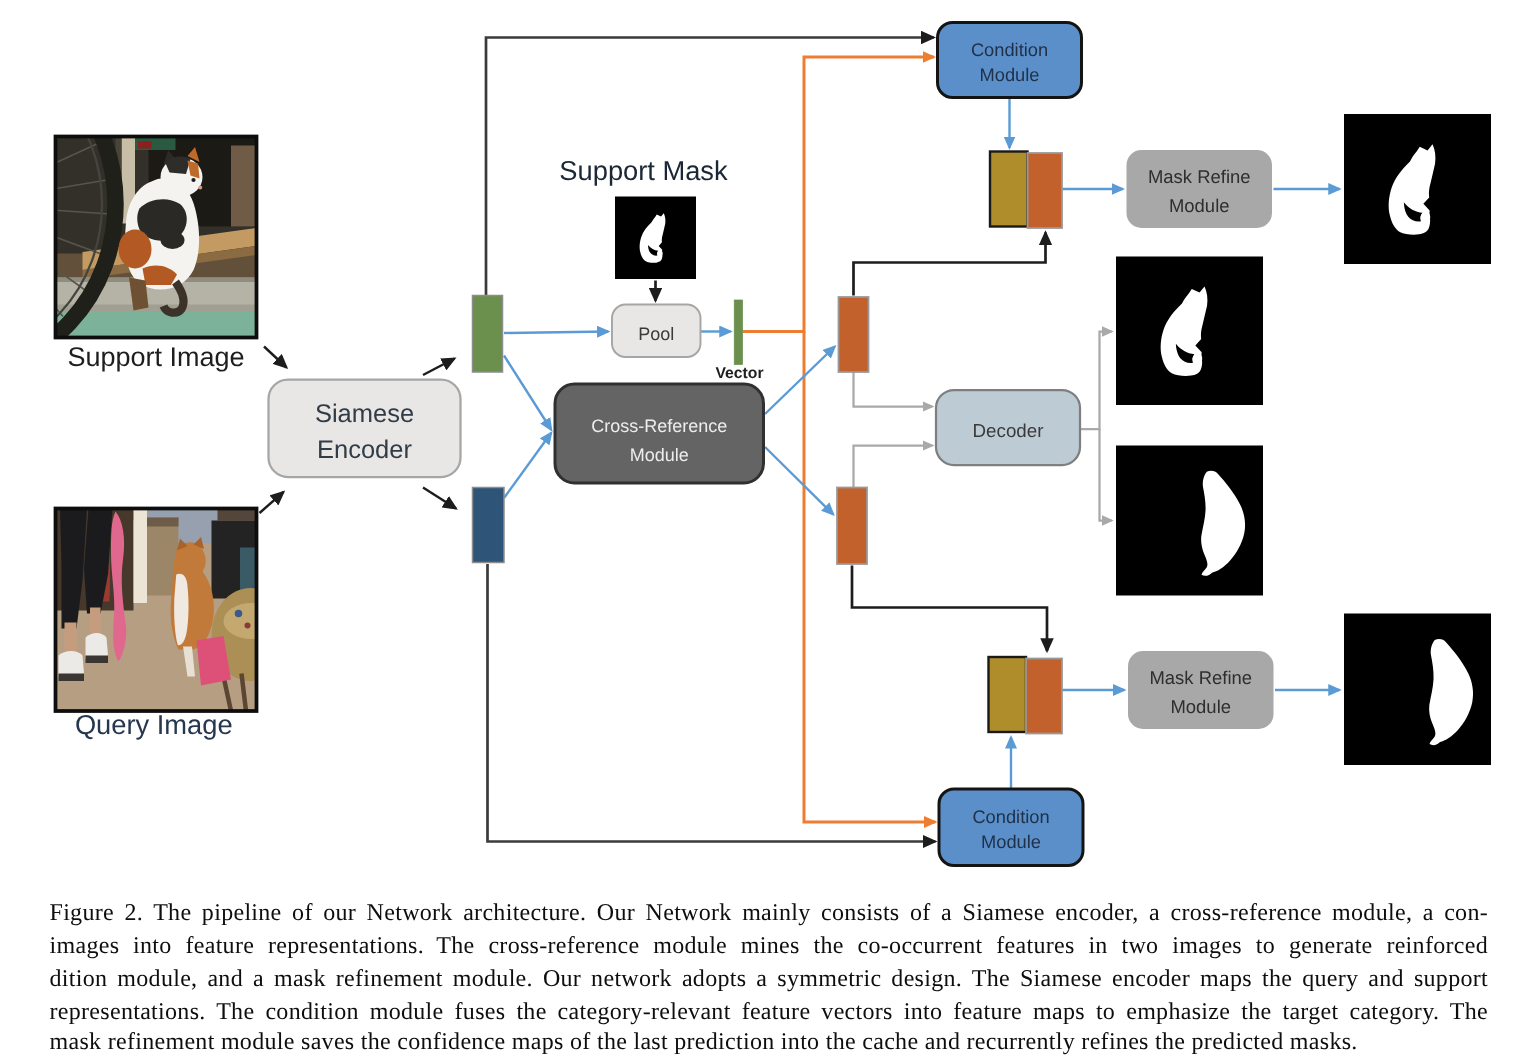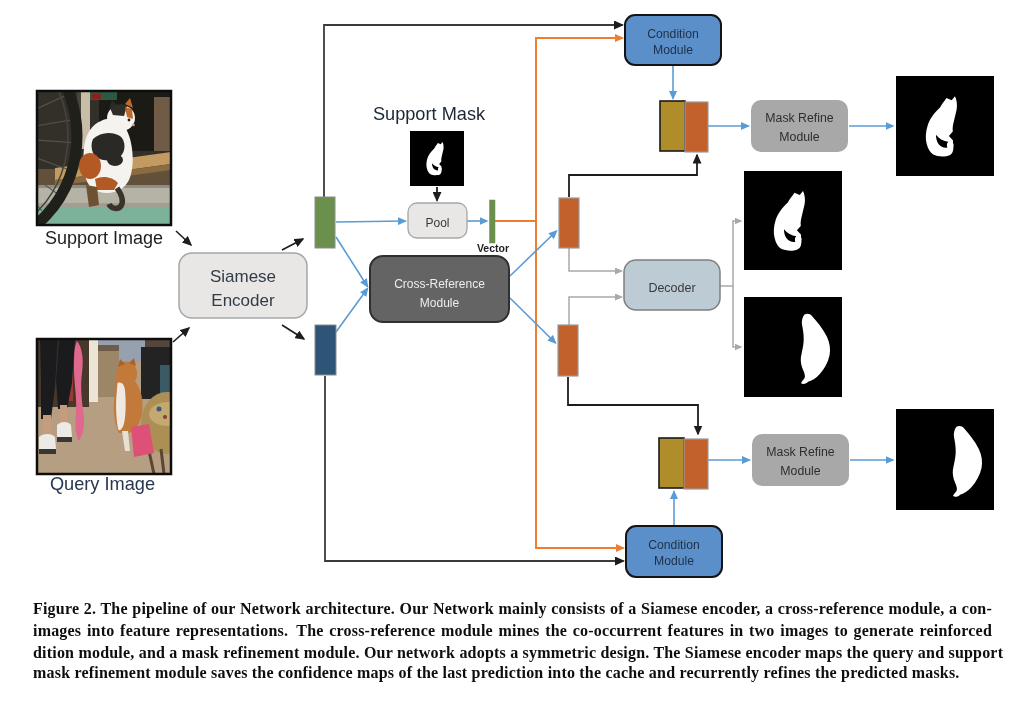--- a/index.html
+++ b/index.html
@@ -1,18 +1,18 @@
 <!DOCTYPE html>
 <html><head>
 <meta charset="utf-8">
 <style>
 html,body{margin:0;padding:0;background:#ffffff;}
 #page{position:relative;width:1024px;height:709px;background:#ffffff;overflow:hidden;font-family:"Liberation Sans",sans-serif;}
 #diagram{position:absolute;left:0;top:0;}
-#caption{position:absolute;left:33px;top:598px;width:959px;font-family:"Liberation Serif",serif;font-size:16px;letter-spacing:0.2px;color:#0e0e0e;font-weight:bold;}
+#caption{position:absolute;left:33px;top:598px;width:959px;font-family:"Liberation Serif",serif;font-size:16px;letter-spacing:0.2px;color:#0e0e0e;}
 #caption .l{text-align:justify;text-align-last:justify;line-height:22px;white-space:nowrap;}
 #caption .last{text-align:left;text-align-last:left;white-space:nowrap;}
 </style>
 </head>
 <body>
 <div id="page">
 <svg id="diagram" width="1024" height="600" viewBox="0 0 1024 600">
 <defs>
 <marker id="mblk" markerWidth="10" markerHeight="9" refX="8.5" refY="4.5" orient="auto" markerUnits="userSpaceOnUse">
           <path d="M0,0 L10,4.5 L0,9 z" fill="#1d1d1d"></path>
@@ -216,15 +216,16 @@
 <path d="M 85,92 L 88,112 L 93,112 L 91,92 Z" fill="#e8e0d4"></path>
 <path d="M 94,88 L 112,85 L 117,114 L 97,118 Z" fill="#dd5078"></path>
 </g>
 <rect x="0" y="0" width="134" height="135" fill="none" stroke="#0d0d0d" stroke-width="2.5"></rect>
 </g>
 </svg>
 <div id="caption">
 <div class="l">Figure 2. The pipeline of our Network architecture. Our Network mainly consists of a Siamese encoder, a cross-reference module, a con-</div>
 <div class="l">images into feature representations. The cross-reference module mines the co-occurrent features in two images to generate reinforced</div>
 <div class="l">dition module, and a mask refinement module. Our network adopts a symmetric design. The Siamese encoder maps the query and support</div>
+<div class="l">representations. The condition module fuses the category-relevant feature vectors into feature maps to emphasize the target category. The</div>
 <div class="last">mask refinement module saves the confidence maps of the last prediction into the cache and recurrently refines the predicted masks.</div>
 </div>
 </div>
 
 </body></html>

